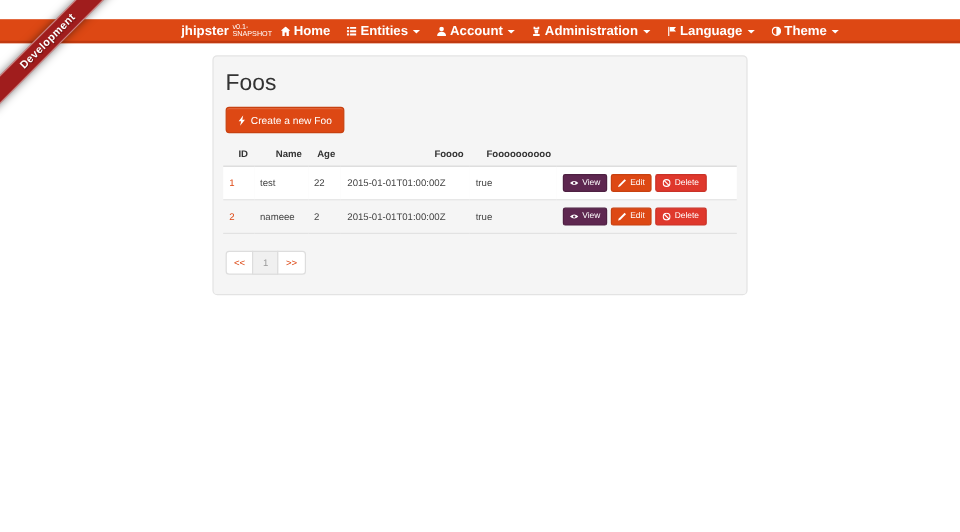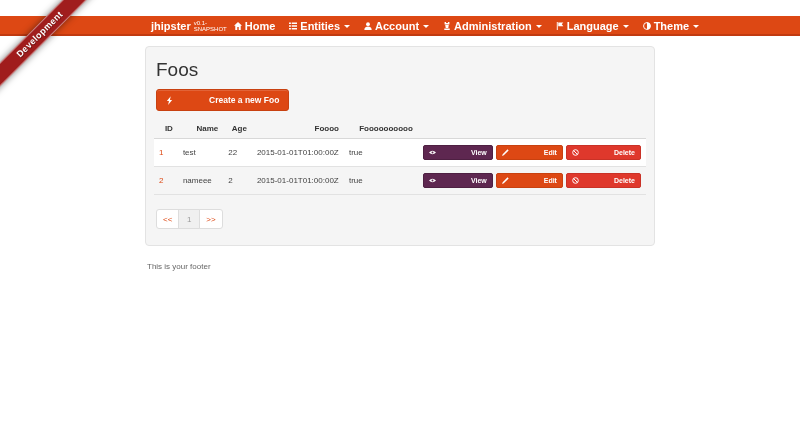--- a/index.html
+++ b/index.html
@@ -24,27 +24,27 @@
   .nav-items { display:flex; list-style:none; height:20px; align-items:center; }
   .nav-item { display:flex; align-items:center; color:#fff; font-size:11px; font-weight:bold;
     padding:0 7px; height:20px; cursor:pointer; white-space:nowrap; }
   .nav-item .nicon { display:inline-flex; margin-right:3px; }
   .nav-item svg { width:8px; height:8px; fill:#fff; }
   .caret { display:inline-block; width:0; height:0; margin-left:4px;
     border-left:3px solid transparent; border-right:3px solid transparent;
     border-top:3.5px solid #fff; }
 
   
-  .page { width:510px; margin:10px auto 0; }
+  .page { width:446px; margin:10px auto 0; }
   .well { background:#F5F5F5; border:1px solid #E3E3E3; border-radius:4px;
     padding:12px 8px 14px; }
   h2.page-title { font-size:19px; font-weight:400; color:#333; margin:0 0 8px 2px; }
 
   .btn { display:inline-flex; align-items:center; border:none; border-radius:3px;
-    color:#fff; font-weight:bold; cursor:pointer; font-family:inherit;gap:32px; }
+    color:#fff; font-weight:normal; cursor:pointer; font-family:inherit; }
   .btn svg { fill:#fff; }
   .btn-create { background:#DD4814; font-size:8.5px; padding:5px 9px; margin:0 0 9px 2px;
     border:1px solid #C84110; box-shadow:inset 0 1px 0 rgba(255,255,255,.15); }
   .btn-create .bicon { margin-right:4px; display:inline-flex; }
   .btn-create svg { width:7px; height:9px; }
 
   
   table.foo-table { width:100%; border-collapse:collapse; font-size:8px; color:#444; }
   .foo-table th { text-align:right; font-weight:bold; color:#333; padding:4px 5px 5px;
     border-bottom:1px solid #D8D8D8; }
@@ -247,14 +247,13 @@
       </tbody>
     </table>
 
     <div class="pagination">
       <div class="page-btn">&lt;&lt;</div>
       <div class="page-btn active">1</div>
       <div class="page-btn">&gt;&gt;</div>
     </div>
   </div>
 
-  <footer class="app-footer">This is your footer</footer>
 </div>
 
 </body></html>

